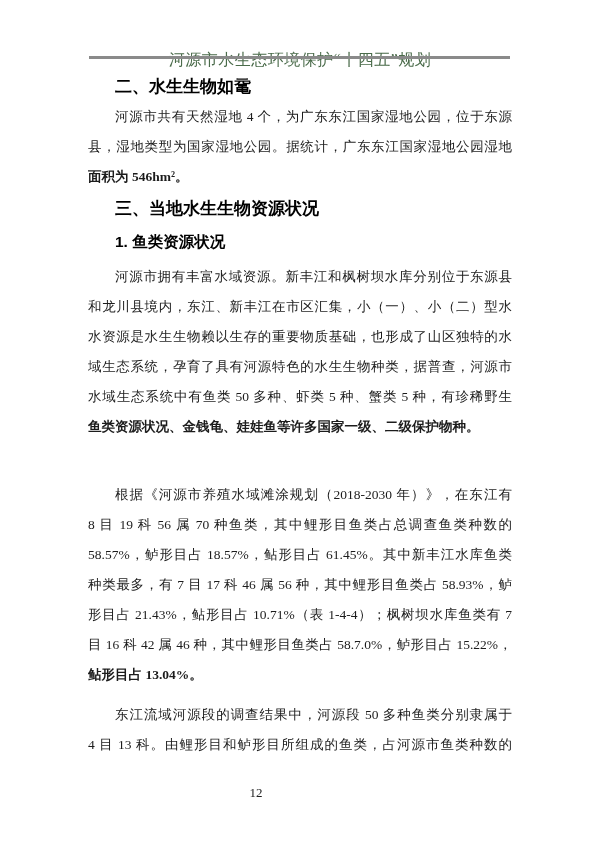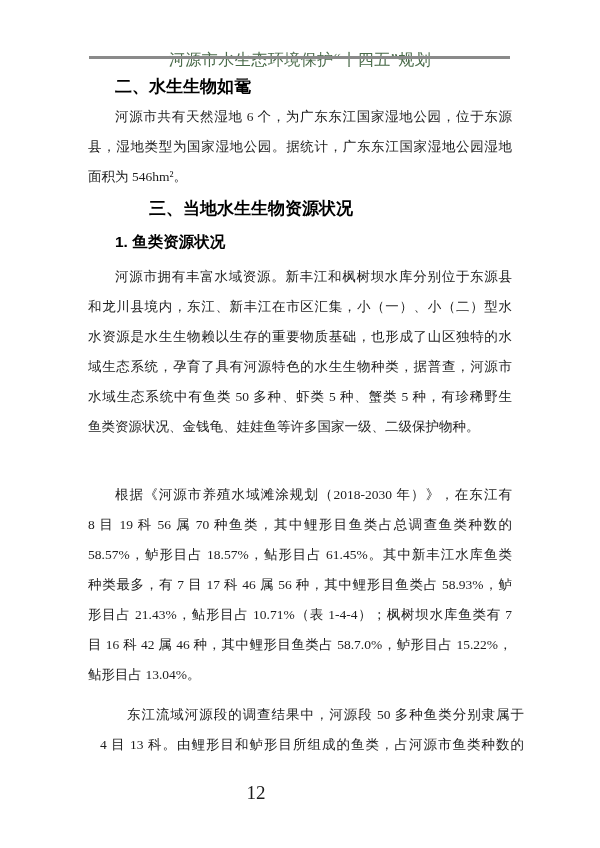--- a/index.html
+++ b/index.html
@@ -41,69 +41,69 @@
   .sec-heading {
     position: absolute;
     left: 115px;
     margin: 0;
     font-family: "Liberation Sans", "DejaVu Sans", sans-serif;
     font-weight: 700;
     color: #000000;
     white-space: nowrap;
   }
   #heading-wetland   { top: 77px;  font-size: 17px; line-height: 20px; }
-  #heading-aquatic   { top: 199px; font-size: 17px; line-height: 20px; margin-left: 34px; }
+  #heading-aquatic   { top: 199px; font-size: 17px; line-height: 20px; }
   #heading-fish      { top: 232px; font-size: 15.5px; line-height: 19px; }
   
   .para {
     position: absolute;
     left: 88px;
     width: 424px;
     font-size: 13.5px;
     line-height: 30px;
     color: #1c1c1c;
   }
   #para-wetland { top: 102px; }
   #para-fish-1  { top: 262px; }
   #para-fish-2  { top: 480px; }
-  #para-fish-3  { top: 700px; margin-left: 12px; }
+  #para-fish-3  { top: 700px; }
   .pline {
     text-align: justify;
     text-align-last: justify;
     text-justify: inter-character;
     height: 30px;
     overflow: hidden;
   }
   .pline.first { padding-left: 27px; }
-  .pline.shortlast { text-align-last: left; }
+  .pline.shortlast { text-align-last: left; font-weight: bold; }
   
   .page-number {
     position: absolute;
     top: 784px;
     left: 0;
     width: 512px;
     text-align: center;
-    font-size: 19px;
+    font-size: 13px;
     line-height: 18px;
     color: #1c1c1c;
   }
 </style>
 </head>
 <body>
 
 <div class="page">
 
   <div class="doc-header-title">河源市水生态环境保护“十四五”规划</div>
 
   <div class="doc-header-rule"></div>
 
   <h2 class="sec-heading" id="heading-wetland">二、水生生物如鼋</h2>
 
   <div class="para" id="para-wetland">
-      <div class="pline first">河源市共有天然湿地 6 个，为广东东江国家湿地公园，位于东源</div>
+      <div class="pline first">河源市共有天然湿地 4 个，为广东东江国家湿地公园，位于东源</div>
       <div class="pline">县，湿地类型为国家湿地公园。据统计，广东东江国家湿地公园湿地</div>
       <div class="pline shortlast">面积为 546hm²。</div>
     </div>
 
   <h2 class="sec-heading" id="heading-aquatic">三、当地水生生物资源状况</h2>
 
   <h3 class="sec-heading" id="heading-fish">1. 鱼类资源状况</h3>
 
   <div class="para" id="para-fish-1">
       <div class="pline first">河源市拥有丰富水域资源。新丰江和枫树坝水库分别位于东源县</div>

